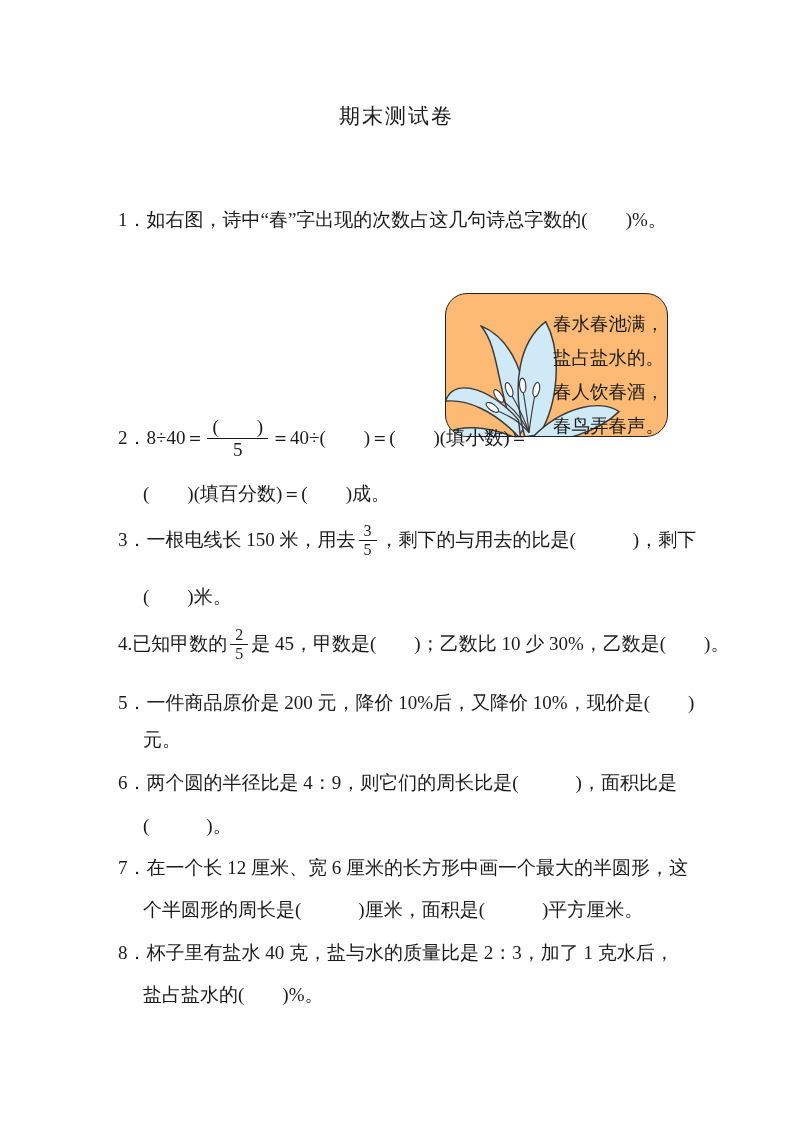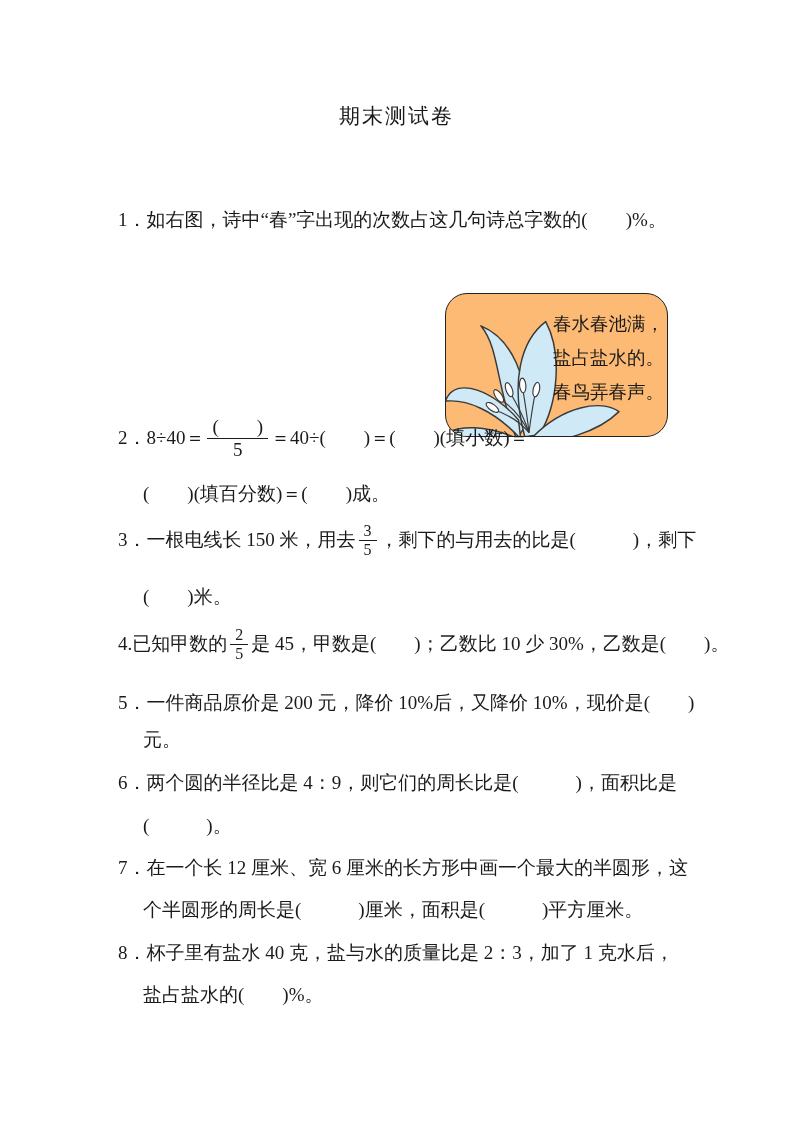--- a/index.html
+++ b/index.html
@@ -76,20 +76,21 @@
         <ellipse cx="61" cy="85" rx="3" ry="7" transform="rotate(-35 61 85)"></ellipse>
         <ellipse cx="71" cy="79" rx="3" ry="7" transform="rotate(-20 71 79)"></ellipse>
         <ellipse cx="84" cy="75" rx="3" ry="7" transform="rotate(-5 84 75)"></ellipse>
         <ellipse cx="97" cy="79" rx="3" ry="7" transform="rotate(12 97 79)"></ellipse>
         <ellipse cx="55" cy="96" rx="3" ry="7" transform="rotate(-55 55 96)"></ellipse>
       </g>
     </svg>
     <div class="poem-text">
       <div>春水春池满，</div>
       <div>盐占盐水的。</div>
+      <div>春人饮春酒，</div>
       <div>春鸟弄春声。</div>
     </div>
   </div>
 
   <div class="line frac-row" style="left:118px;top:416px">
     <span>2．8÷40＝</span>
     <span class="frac">
       <span class="num">(　　)</span>
       <span class="den">5</span>
     </span>

